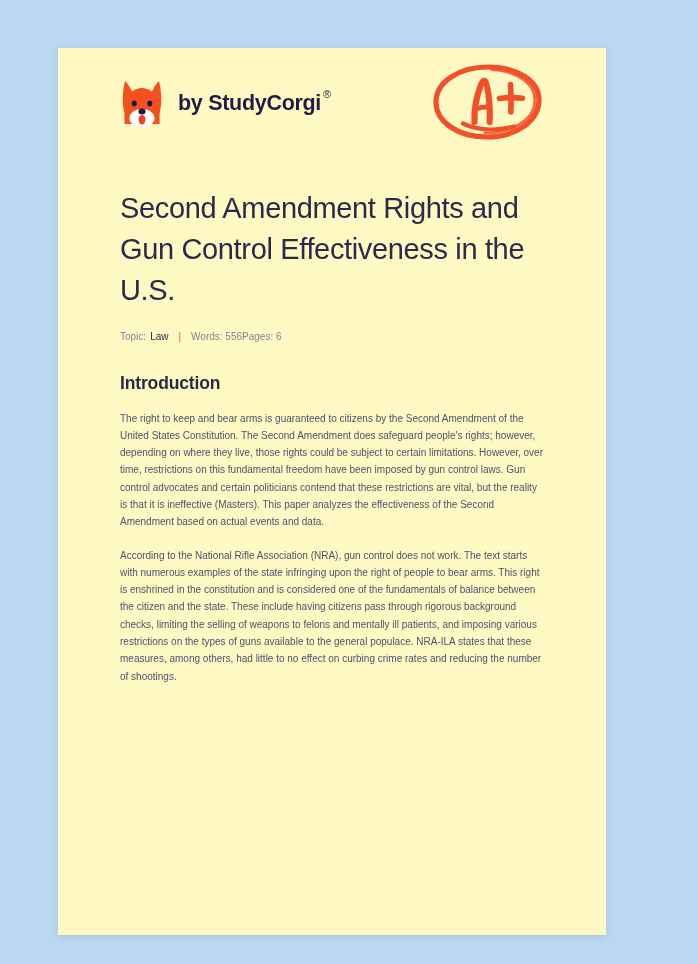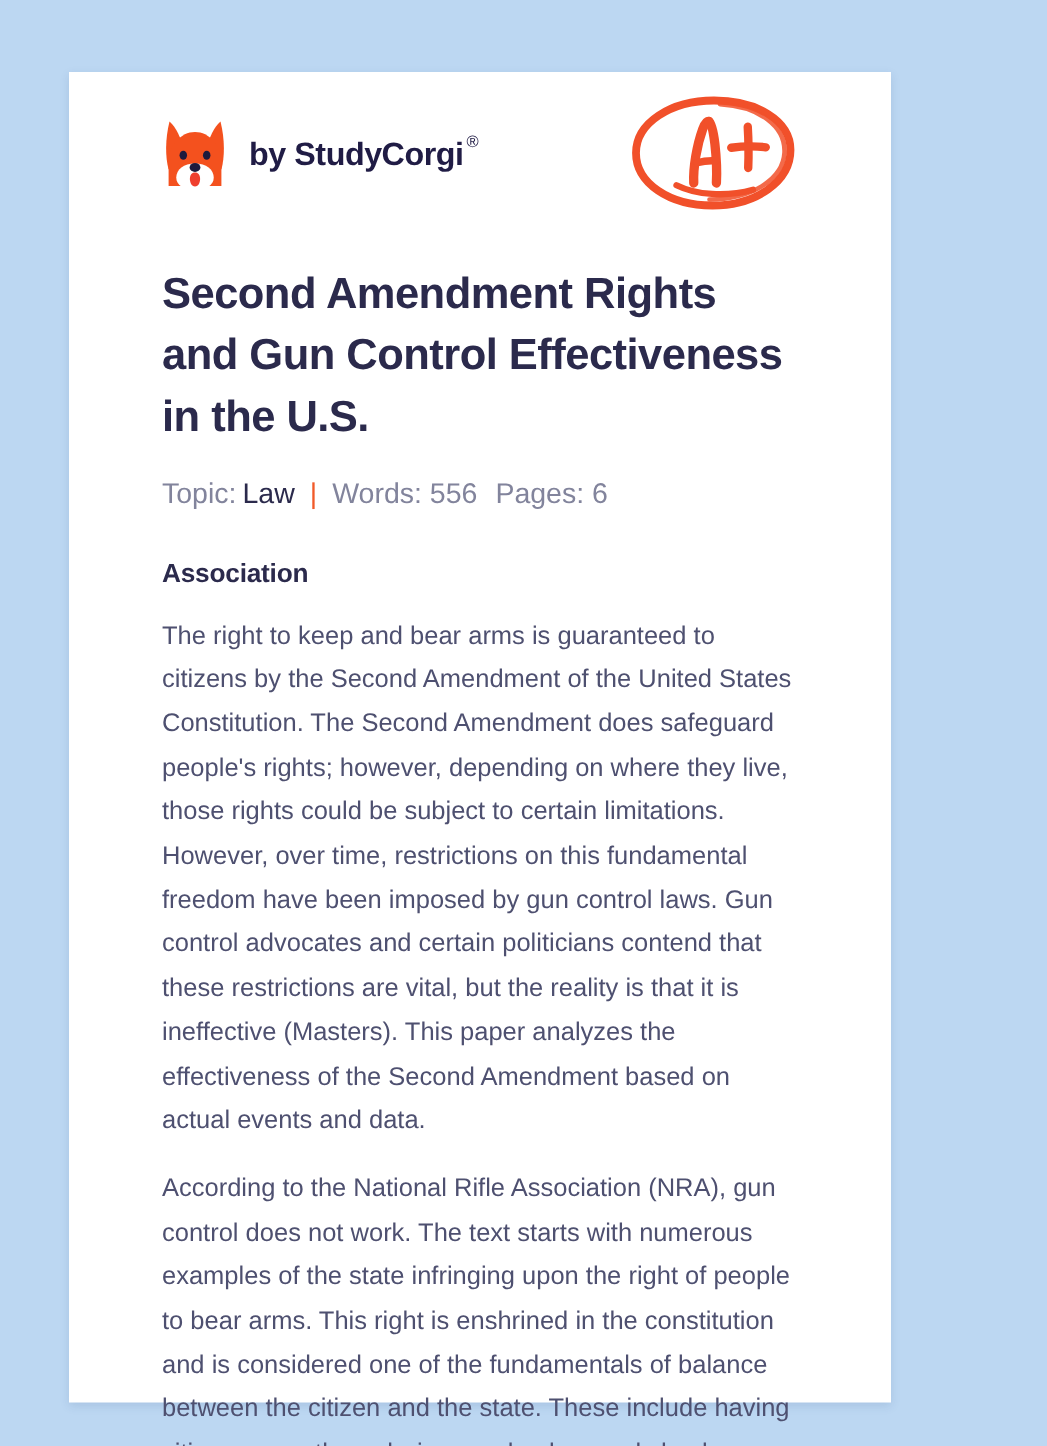--- a/index.html
+++ b/index.html
@@ -12,25 +12,25 @@
 
   body {
     background: #bcd7f2;
     font-family: "Liberation Sans", sans-serif;
     overflow: hidden;
   }
 
   
   .page-sheet {
     position: absolute;
-    left: 46px;
+    left: 58px;
     top: 48px;
     width: 548px;
     height: 887px;
-    background: #ffffff;
+    background: #fef9c3;
     box-shadow: 0 2px 6px rgba(40, 70, 120, 0.13);
   }
 
   .page-inner {
     padding: 0 62px;
   }
 
   
   .brand-bar {
     display: flex;
@@ -76,31 +76,31 @@
     height: 86px;
     display: block;
     flex: 0 0 auto;
     margin-right: -2px;
   }
 
   
   .doc-title {
     font-size: 29px;
     line-height: 1.42;
-    font-weight: 700;
+    font-weight: 400;
     color: #2b2a4c;
     letter-spacing: -0.35px;
-    margin-top: 24px;
+    margin-top: 36px;
     margin-bottom: 0;
   }
 
   
   .doc-meta {
     margin-top: 19px;
-    font-size: 19px;
+    font-size: 10px;
     color: #82849c;
     display: flex;
     align-items: baseline;
     white-space: nowrap;
   }
 
   .meta-topic-label { color: #82849c; }
 
   .meta-topic-value {
     color: #2b2a4c;
@@ -109,34 +109,34 @@
     text-decoration: none;
     cursor: pointer;
   }
 
   .meta-sep {
     color: #f15a29;
     margin: 0 10px;
     font-weight: 400;
   }
 
-  .meta-words { margin-right: 12px; }
+  .meta-words { margin-right: 0; }
 
   
   .section-heading {
     font-size: 17.5px;
     font-weight: 700;
     color: #2b2a4c;
     letter-spacing: -0.15px;
     margin-top: 31px;
   }
 
   
   .body-paragraph {
-    font-size: 17px;
+    font-size: 10px;
     line-height: 1.73;
     color: #4e5070;
     margin-top: 16px;
     text-align: left;
   }
 </style>
 </head>
 <body>
 
 <div class="page-sheet">
@@ -199,19 +199,19 @@
     <h1 class="doc-title">Second Amendment Rights and Gun Control Effectiveness in the U.S.</h1>
 
     <div class="doc-meta">
       <span class="meta-topic-label">Topic:</span>
       <a class="meta-topic-value" href="#">Law</a>
       <span class="meta-sep">|</span>
       <span class="meta-words">Words: 556</span>
       <span class="meta-pages">Pages: 6</span>
     </div>
 
-    <h2 class="section-heading">Association</h2>
+    <h2 class="section-heading">Introduction</h2>
     <p class="body-paragraph">The right to keep and bear arms is guaranteed to citizens by the Second Amendment of the United States Constitution. The Second Amendment does safeguard people's rights; however, depending on where they live, those rights could be subject to certain limitations. However, over time, restrictions on this fundamental freedom have been imposed by gun control laws. Gun control advocates and certain politicians contend that these restrictions are vital, but the reality is that it is ineffective (Masters). This paper analyzes the effectiveness of the Second Amendment based on actual events and data.</p>
 
     <p class="body-paragraph">According to the National Rifle Association (NRA), gun control does not work. The text starts with numerous examples of the state infringing upon the right of people to bear arms. This right is enshrined in the constitution and is considered one of the fundamentals of balance between the citizen and the state. These include having citizens pass through rigorous background checks, limiting the selling of weapons to felons and mentally ill patients, and imposing various restrictions on the types of guns available to the general populace. NRA-ILA states that these measures, among others, had little to no effect on curbing crime rates and reducing the number of shootings.</p>
 
   </div>
 </div>
 
 </body></html>

